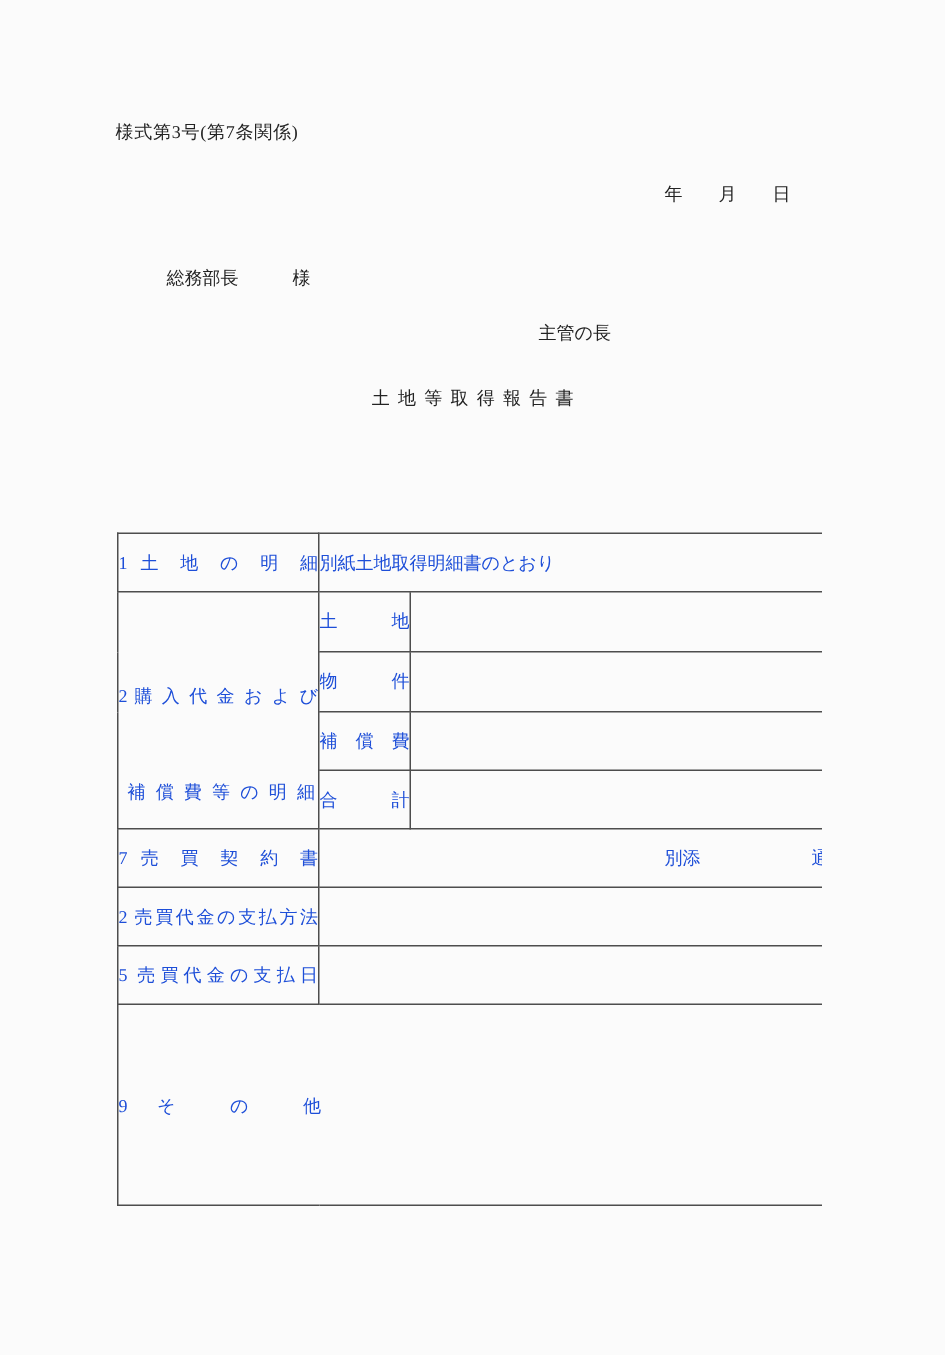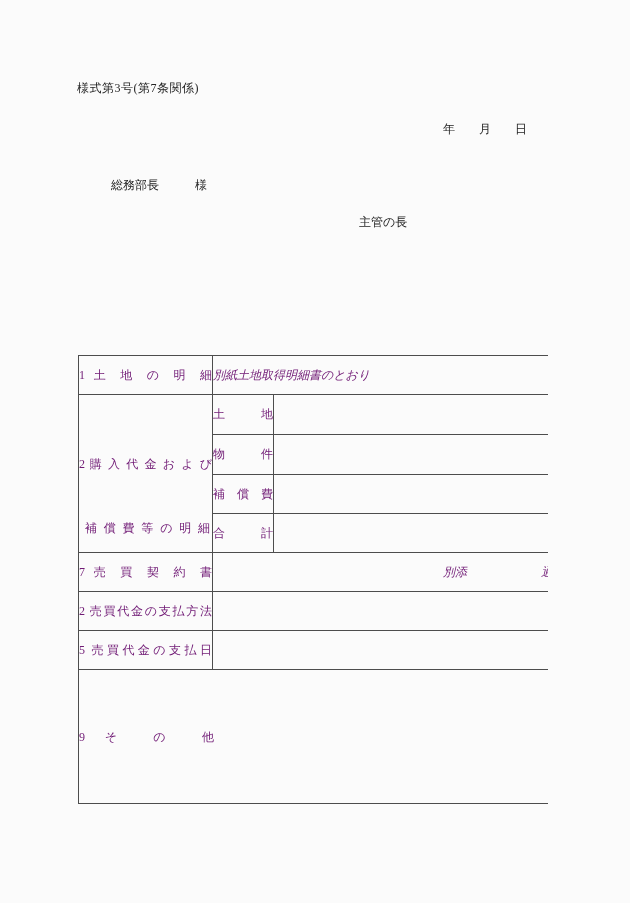--- a/index.html
+++ b/index.html
@@ -30,31 +30,31 @@
                    line-height: 28px; white-space: pre; }
 
   table.report {
     position: absolute;
     left: 78px;
     top: 355px;
     width: 475px;
     border-collapse: collapse;
     table-layout: fixed;
     font-size: 12px;
-    color: #701a75;
+    color: #1d4ed8;
   }
   table.report td {
     border: 1px solid #4d4d4d;
     padding: 0;
     vertical-align: middle;
     overflow: hidden;
   }
   td.c-label { padding: 0 5px 0 7px; }
   td.c-sub   { padding: 0 3px 0 7px; }
-  td.c-val   { padding: 0 4px 0 8px; font-style: italic; }
+  td.c-val   { padding: 0 4px 0 8px; }
   .just {
     text-align: justify;
     text-align-last: justify;
     white-space: normal;
   }
   .label2-line2 { padding: 0 2px 0 6px; }
   .label2 div { line-height: 20px; margin-top: 44px; }
   td.c-other {
     vertical-align: top;
     padding: 8px 0 0 4px;
@@ -69,20 +69,21 @@
 <div class="page">
 
   <div class="abs form-number">様式第3号(第7条関係)</div>
 
   <div class="abs date-line">年　　月　　日</div>
 
   <div class="abs addressee">総務部長　　　様</div>
 
   <div class="abs sender">主管の長</div>
 
+  <div class="abs doc-title">土地等取得報告書</div>
 
 
   <table class="report">
     <colgroup>
       <col style="width:134px">
       <col style="width:61px">
       <col style="width:280px">
     </colgroup>
 
     <tbody>

